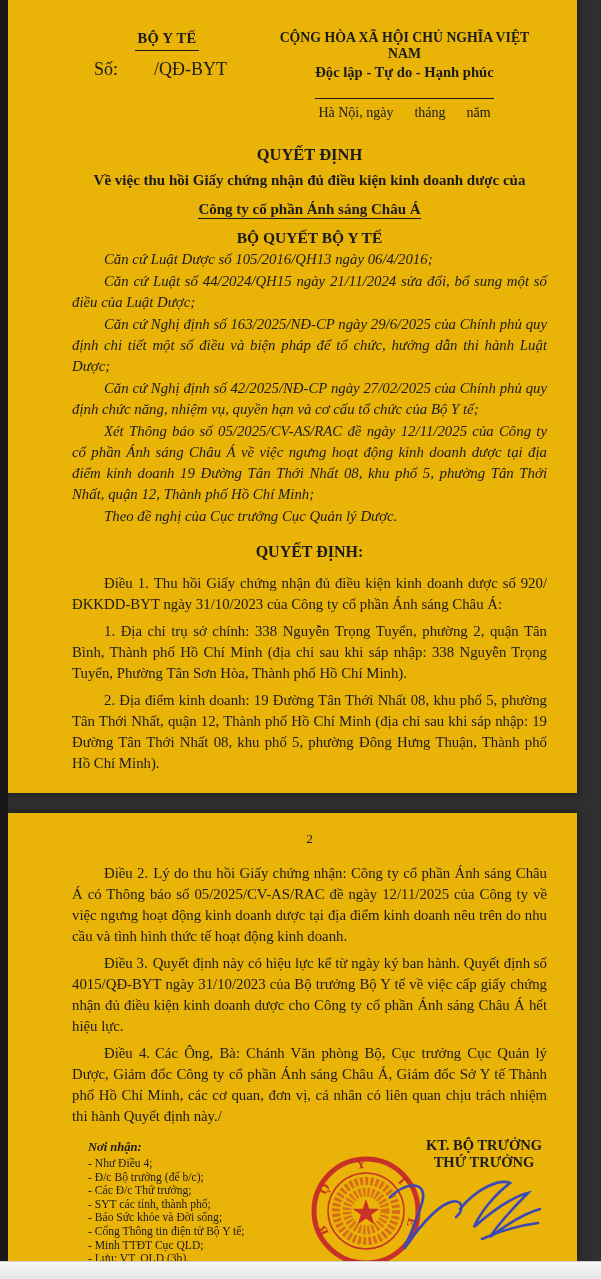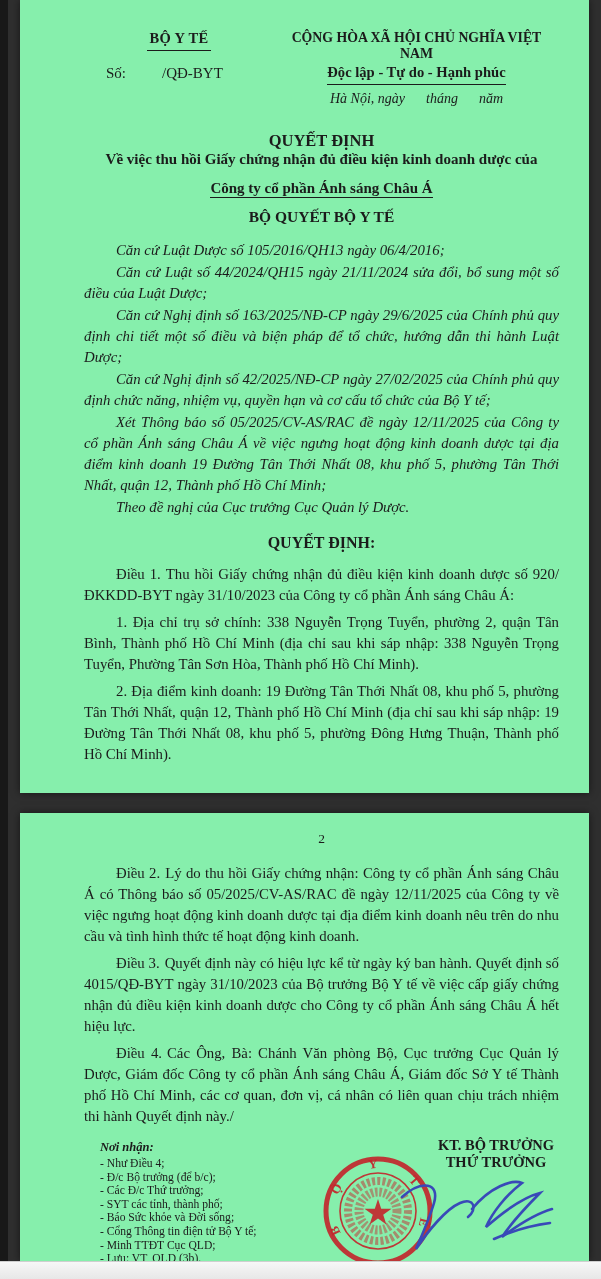--- a/index.html
+++ b/index.html
@@ -9,47 +9,47 @@
     background:#2f2f2f;
     position:relative;
     overflow:hidden;
     color:#1b1b1b;
   }
   .left-strip {
     position:absolute; left:0; top:0; width:8px; height:1261px;
     background:#181818; z-index:3;
   }
   .page {
-    position:absolute; left:20px; width:569px;
-    background:#86efac;
+    position:absolute; left:8px; width:569px;
+    background:#eab308;
     box-shadow:0 0 8px rgba(0,0,0,.55);
     overflow:hidden;
   }
   #page1 { top:0; height:793px; padding:30px 30px 0 64px; }
   #page2 { top:813px; height:448px; padding:18px 30px 0 64px; }
 
   
   .hdr-row { display:flex; }
   .hdr-left { width:190px; text-align:center; }
   .hdr-right { flex:1; text-align:center; }
   .org-name { font-weight:bold; font-size:14.5px; letter-spacing:.3px; }
   .org-underline { width:64px; border-bottom:1.4px solid #1b1b1b; margin:3px auto 0; }
-  .so-line { text-align:left; margin-top:14px; font-size:15px; padding-left:22px; }
+  .so-line { text-align:left; margin-top:8px; font-size:18px; padding-left:22px; }
   .so-value { margin-left:36px; }
   .nat1 { font-weight:bold; font-size:13.8px; }
-  .nat2 { font-weight:bold; font-size:14.6px; display:inline-block; border-bottom:1.4px solid #1b1b1b; padding-bottom:3px; margin-top:2px; }
-  .place-date { font-style:italic; font-size:14px; margin-top:6px; white-space:pre-wrap; }
+  .nat2 { font-weight:bold; font-size:14.6px; display:inline-block; border-bottom:1.4px solid #1b1b1b; padding-bottom:17px; margin-top:2px; }
+  .place-date { font-size:14px; margin-top:6px; white-space:pre-wrap; }
 
   .title-block { text-align:center; margin-top:24px; }
   .t1 { font-weight:bold; font-size:16.5px; }
-  .t2 { font-weight:bold; font-size:15px; margin-top:0; }
+  .t2 { font-weight:bold; font-size:15px; margin-top:7px; }
   .t3 { font-weight:bold; font-size:15px; display:inline-block; border-bottom:1.4px solid #1b1b1b; margin-top:12px; }
   .t4 { font-weight:bold; font-size:15.5px; margin-top:10px; }
 
-  .preamble { margin-top:14px; }
+  .preamble { margin-top:2px; }
   p.par {
     font-size:14.8px; line-height:21px;
     text-align:justify; text-indent:32px;
     margin-bottom:1px;
   }
   p.italic { font-style:italic; }
   .decide-heading { text-align:center; font-weight:bold; font-size:16px; margin:16px 0 12px; }
   .art-label { font-weight:normal; margin-right:5px; }
   p.spaced { margin-top:6px; }
 

